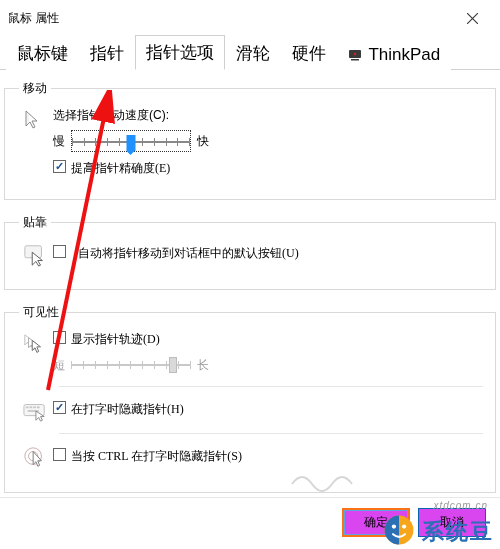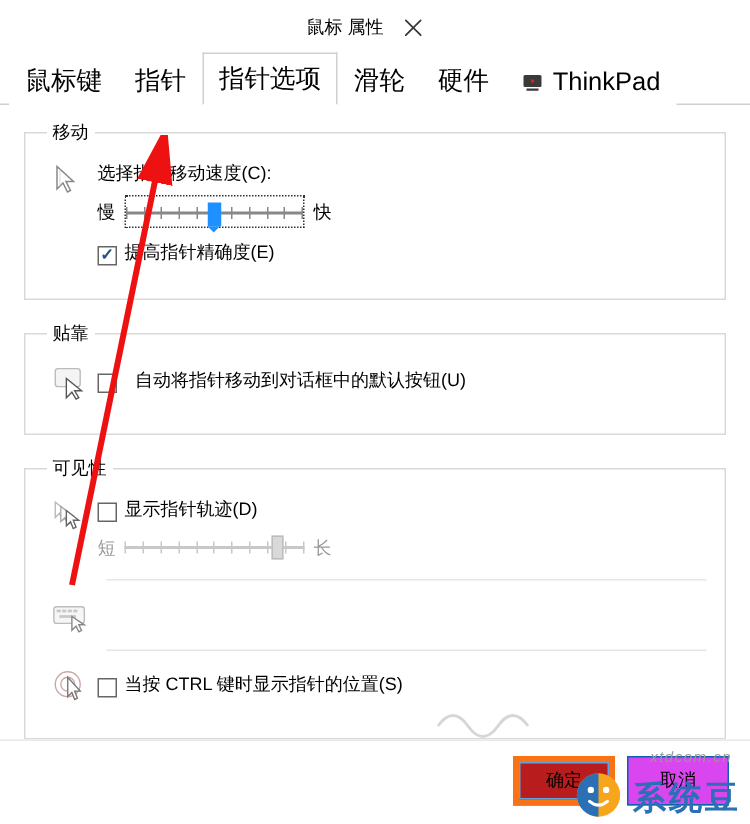--- a/index.html
+++ b/index.html
@@ -1,28 +1,28 @@
 <!DOCTYPE html>
 <html><head>
 <meta charset="utf-8">
 <style>
   * { box-sizing: border-box; margin: 0; padding: 0; }
   body { font-family: "Microsoft YaHei", "Segoe UI", sans-serif; font-size: 12px; color: #000; background: #fff; width: 500px; height: 549px; overflow: hidden; position: relative; }
   
-  .titlebar { display: flex; align-items: center; justify-content: center; padding: 6px 8px 4px 8px; background: #fff; }
+  .titlebar { display: flex; align-items: center; justify-content: space-between; padding: 6px 8px 4px 8px; background: #fff; }
   .titlebar .title { font-size: 12px; }
   .close-btn { width: 40px; height: 24px; display: flex; align-items: center; justify-content: center; cursor: default; }
   .close-btn svg { width: 11px; height: 11px; }
   
   .tabs { display: flex; align-items: flex-end; padding: 0 6px; border-bottom: 1px solid #d0d0d0; position: relative; }
   .tab { padding: 5px 10px 5px 10px; font-size: 17px; border: 1px solid transparent; border-bottom: none; cursor: default; position: relative; top: 1px; background: #fff; }
   .tab.active { border-color: #d0d0d0; border-bottom: 1px solid #fff; z-index: 2; }
   .tab .tp-icon { display: inline-block; width: 14px; height: 14px; vertical-align: -2px; margin-right: 2px; }
   
-  .content { padding: 10px 16px; background: #fff; }
+  .content { padding: 10px 4px; background: #fff; }
   
   fieldset.group { border: 1px solid #d9d9d9; margin-bottom: 14px; padding: 10px 12px 14px 12px; position: relative; }
   fieldset.group > legend { padding: 0 4px; font-size: 12px; margin-left: 2px; }
   
   .row { display: flex; align-items: flex-start; margin-bottom: 8px; }
   .icon-col { width: 36px; flex: 0 0 36px; display: flex; justify-content: center; padding-top: 2px; }
   .ctrl-col { flex: 1; }
   
   .speed-label { margin-bottom: 6px; }
   
@@ -31,30 +31,30 @@
   .slider-track { position: relative; width: 120px; height: 22px; }
   .slider-line { position: absolute; left: 0; right: 0; top: 10px; height: 2px; background: #888; }
   .slider-ticks { position: absolute; left: 0; right: 0; top: 7px; height: 8px; display: flex; justify-content: space-between; }
   .slider-ticks span { width: 1px; background: #888; height: 8px; }
   .slider-thumb { position: absolute; top: 4px; width: 9px; height: 16px; background: #1e90ff; transform: translateX(-50%); }
   .slider-thumb::after { content:""; position:absolute; left:0; bottom:-4px; border-left:4.5px solid transparent; border-right:4.5px solid transparent; border-top:4px solid #1e90ff; }
   .slider-track.disabled .slider-line { background: #c8c8c8; }
   .slider-track.disabled .slider-ticks span { background: #c8c8c8; }
   .slider-track.disabled .slider-thumb-rect { position:absolute; top:3px; width:8px; height:16px; background:#d9d9d9; border:1px solid #bdbdbd; transform:translateX(-50%); }
   
-  .chk-row { display:flex; align-items:flex-end; gap:5px; margin-top:8px; }
+  .chk-row { display:flex; align-items:flex-start; gap:5px; margin-top:8px;font-family:Liberation Serif, serif; }
   .chk { width:13px; height:13px; border:1px solid #666; display:inline-flex; align-items:center; justify-content:center; font-size:10px; line-height:1; }
   .chk.checked::before { content:"✓"; color:#205090; font-weight:bold; font-size:11px; }
   .chk-label { font-size:12px; }
   
   .hr { border:none; border-top:1px solid #e5e5e5; margin:10px 0 10px 42px; }
   
   .footer { position:absolute; left:0; right:0; bottom:0; padding:10px 14px 12px 14px; display:flex; justify-content:flex-end; gap:8px; border-top:1px solid #e8e8e8; background:#fff; }
   .btn { min-width:68px; padding:4px 14px; font-size:12px; border:1px solid #0a63b0; background:#d946ef; cursor:default; }
-  .btn.ok { border:4px solid #f97316; background:#b91c1c; box-shadow: inset 0 0 0 1px #5ca3e6; }
+  .btn.ok { border:2px solid #f97316; background:#d946ef; box-shadow: inset 0 0 0 1px #5ca3e6; }
   
   .annotation-arrow { position:absolute; left:18px; top:90px; width:120px; height:310px; pointer-events:none; z-index:5; }
   
   .watermark { position:absolute; right:6px; bottom:2px; display:flex; align-items:flex-end; gap:6px; z-index:20; }
   .watermark .wm-icon { width:34px; height:34px; }
   .watermark .wm-text { font-size:22px; font-weight:bold; color:#2b6fb5; letter-spacing:2px; }
   .wm-sub { position:absolute; right:12px; bottom:38px; font-size:10px; color:#999; letter-spacing:1px;font-style:italic; }
   .wave { position:absolute; right:140px; bottom:55px; width:70px; height:30px; z-index:3; }
   
   .cursor-svg { width:24px; height:24px; }
@@ -198,36 +198,42 @@
         <svg class="cursor-svg" viewBox="0 0 26 20">
           <rect x="1" y="3" width="22" height="12" rx="2" fill="#f6f6f6" stroke="#bbb"></rect>
           <rect x="3" y="5" width="3" height="2" fill="#c8c8c8"></rect>
             <rect x="7" y="5" width="3" height="2" fill="#c8c8c8"></rect>
             <rect x="11" y="5" width="3" height="2" fill="#c8c8c8"></rect>
             <rect x="15" y="5" width="3" height="2" fill="#c8c8c8"></rect>
           <rect x="5" y="9" width="12" height="2" fill="#c8c8c8"></rect>
           <path d="M14 10 L14 20 L17 17 L19 21 L21 20 L19 16 L23 16 Z" fill="#fff" stroke="#888"></path>
         </svg>
       </div>
+      <div class="ctrl-col">
+        <div class="chk-row" style="margin-top:4px;">
+          <span class="chk checked"></span>
+          <span class="chk-label">在打字时隐藏指针(H)</span>
+        </div>
+      </div>
     </div>
 
     <hr class="hr">
 
     <div class="row">
       <div class="icon-col">
         <svg class="cursor-svg" viewBox="0 0 26 26">
           <circle cx="11" cy="11" r="9" fill="none" stroke="#c9a8a8" stroke-width="1"></circle>
           <circle cx="11" cy="11" r="5" fill="none" stroke="#c9a8a8" stroke-width="1"></circle>
           <path d="M11 6 L11 20 L14 17 L16 22 L18 21 L16 16 L20 16 Z" fill="#fff" stroke="#777"></path>
         </svg>
       </div>
       <div class="ctrl-col">
         <div class="chk-row" style="margin-top:4px;">
           <span class="chk"></span>
-          <span class="chk-label">当按 CTRL 键时显示指针的位置(S)</span>
+          <span class="chk-label">当按 CTRL 在打字时隐藏指针(S)</span>
         </div>
       </div>
     </div>
   </fieldset>
 
 </div>
 
 <div class="footer">
   <button class="btn ok"><span>确定</span></button>
   <button class="btn"><span>取消</span></button>

